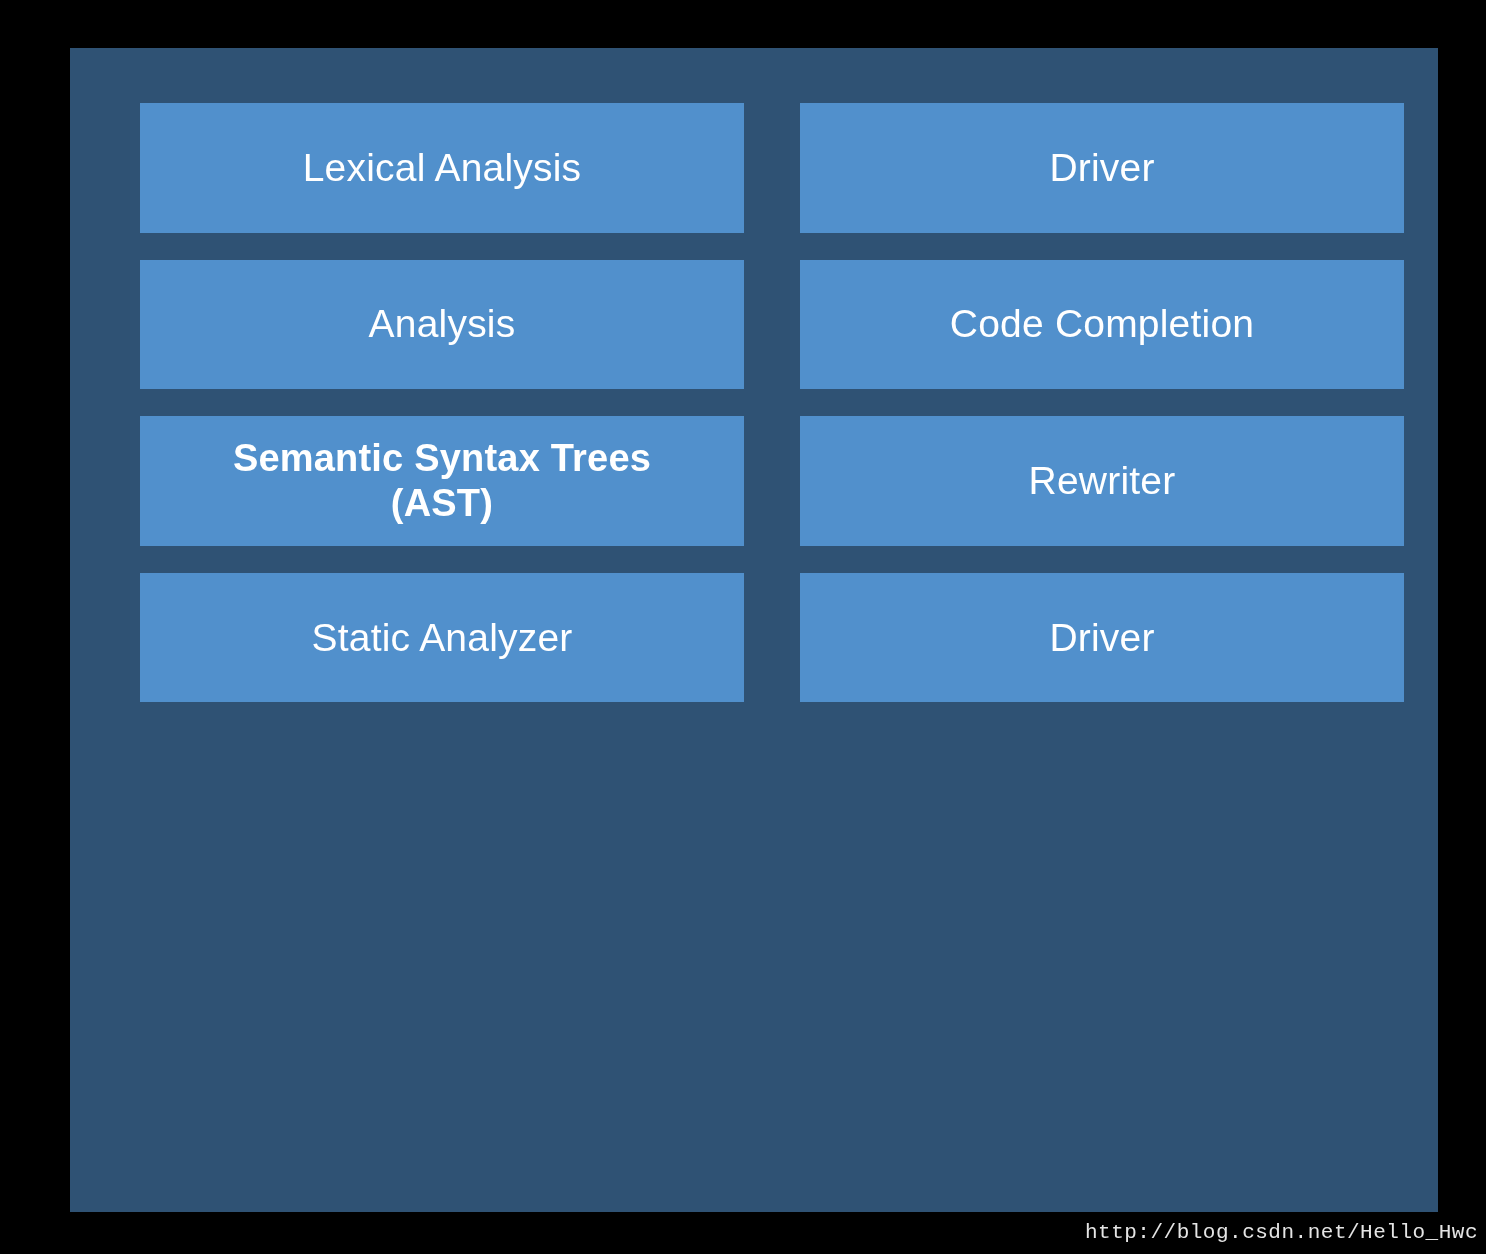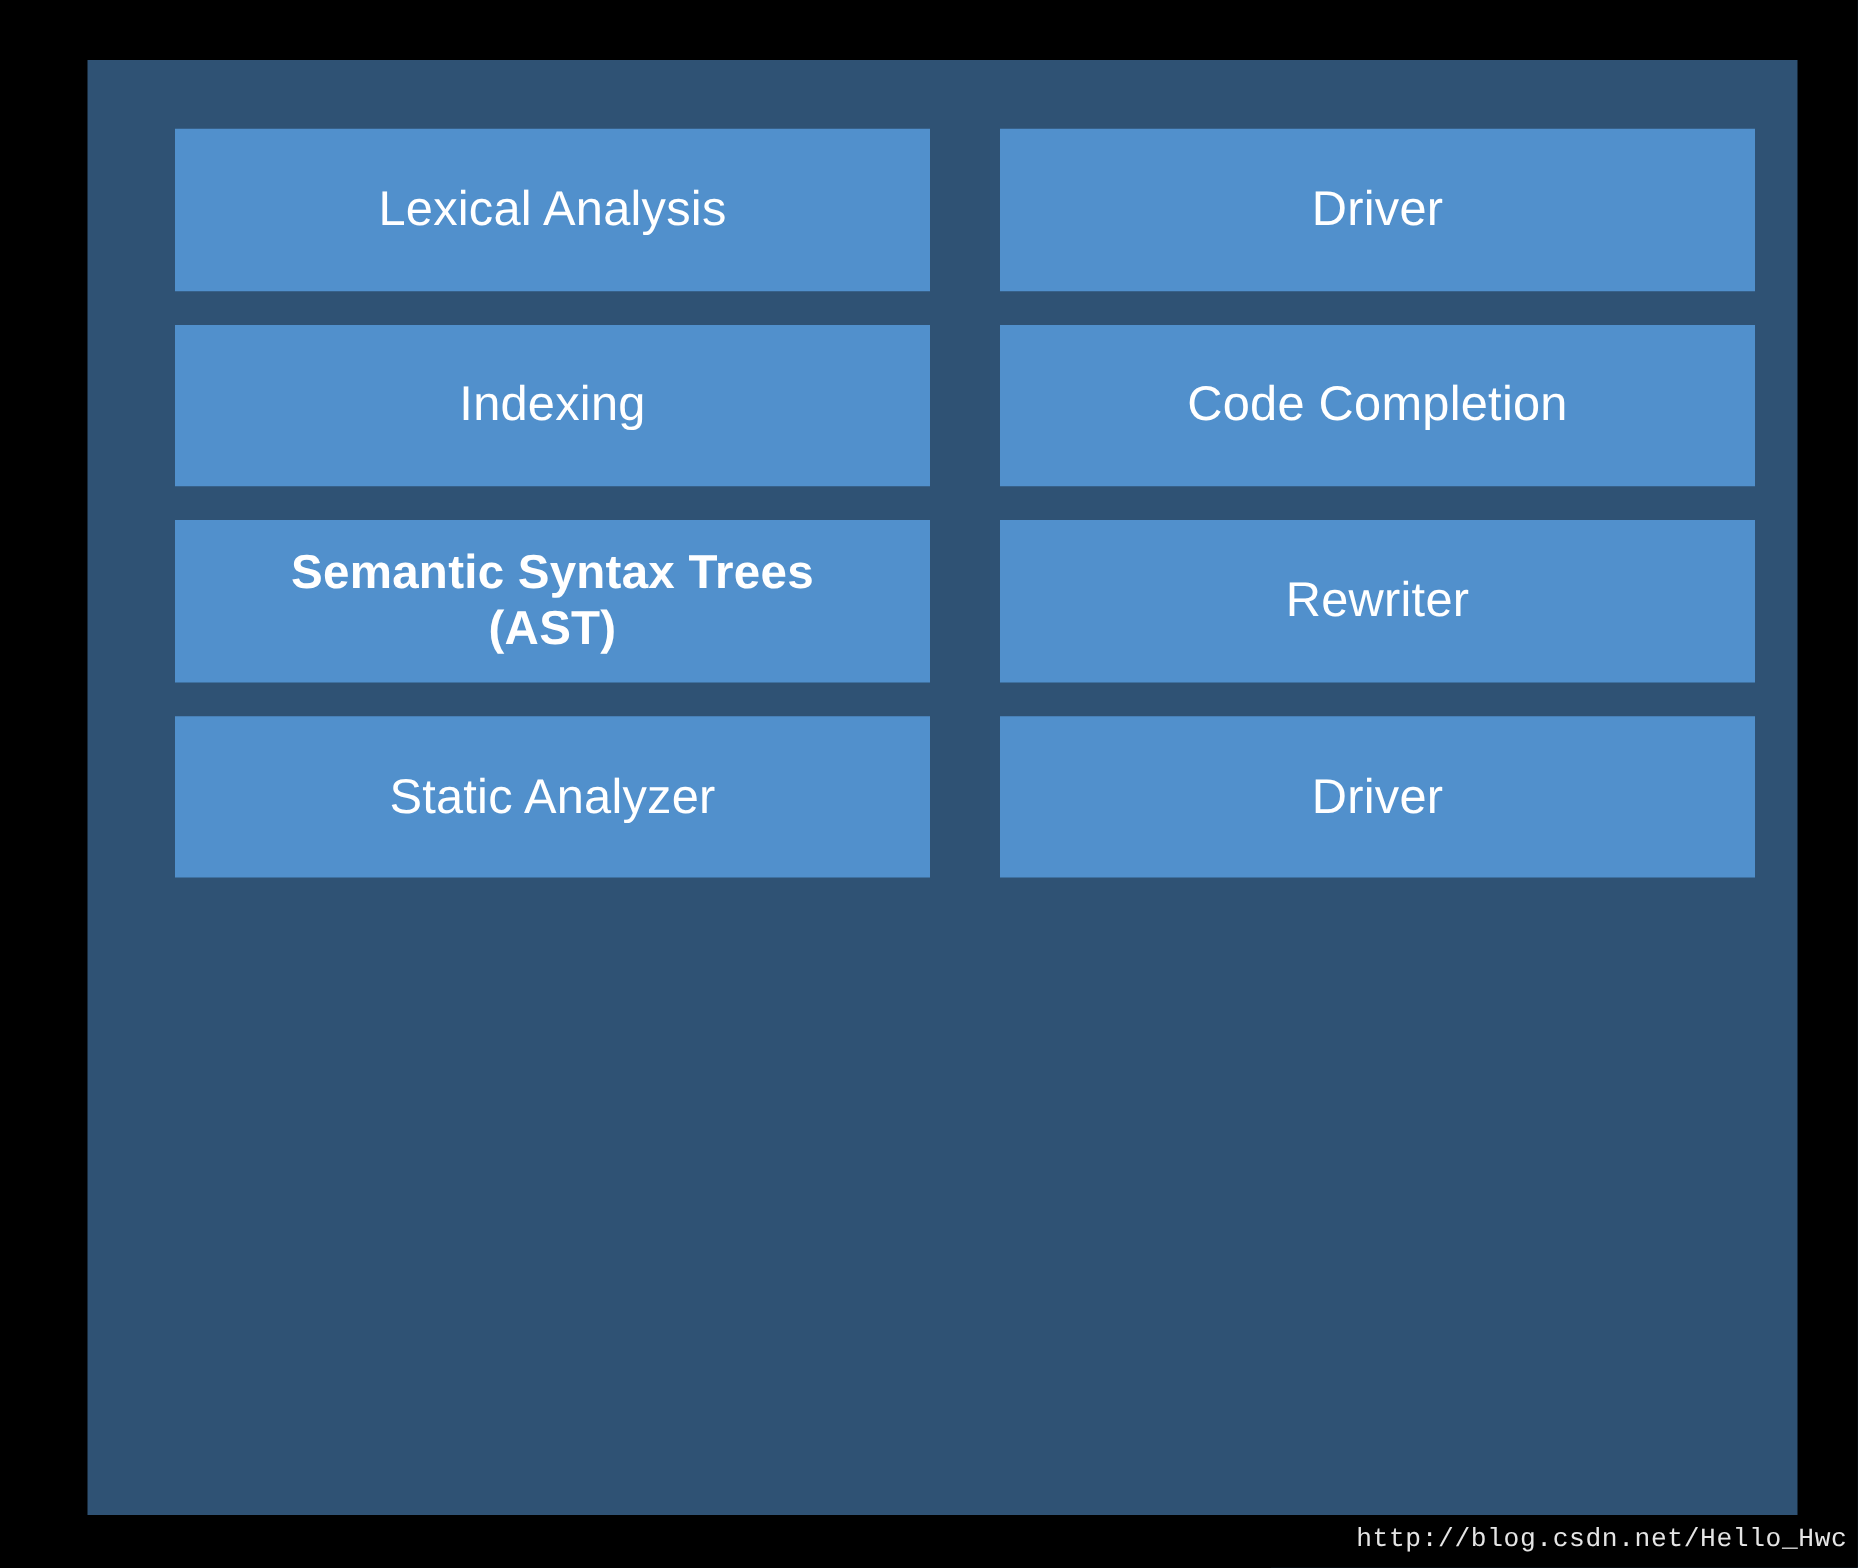--- a/index.html
+++ b/index.html
@@ -99,21 +99,21 @@
       <div class="box">
         <span class="box-label">Lexical Analysis</span>
       </div>
 
       <div class="box">
         <span class="box-label">Driver</span>
       </div>
 
 
       <div class="box">
-        <span class="box-label">Indexing</span>
+        <span class="box-label">Analysis</span>
       </div>
 
 
       <div class="box">
         <span class="box-label">Code Completion</span>
       </div>
 
       <div class="box two-line">
         <span class="box-label">Semantic Syntax Trees
 (AST)</span>

